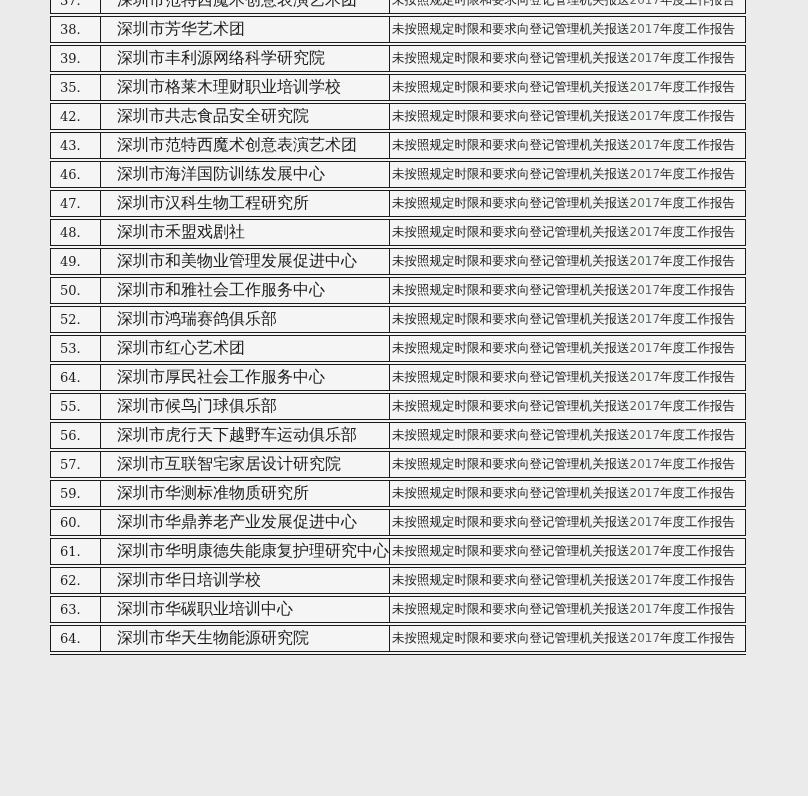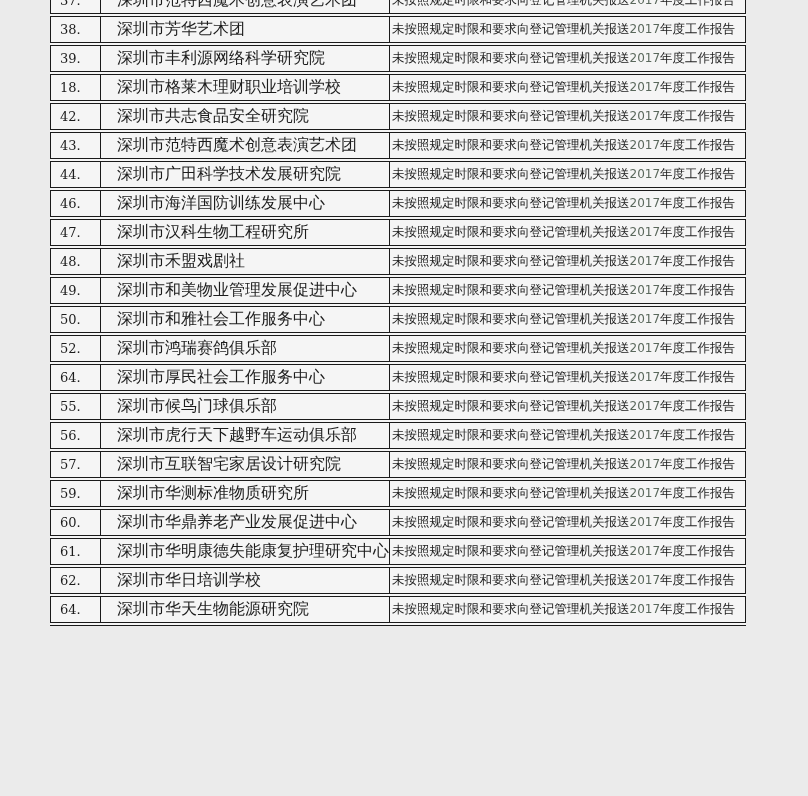--- a/index.html
+++ b/index.html
@@ -78,37 +78,32 @@
     <td class="cell-num">38.</td>
     <td class="cell-name">深圳市芳华艺术团</td>
     <td class="cell-reason"><span>未按照规定时限和要求向登记管理机关报送</span><span class="year">2017</span><span>年度工作报告</span></td>
   </tr>
         <tr>
     <td class="cell-num">39.</td>
     <td class="cell-name">深圳市丰利源网络科学研究院</td>
     <td class="cell-reason"><span>未按照规定时限和要求向登记管理机关报送</span><span class="year">2017</span><span>年度工作报告</span></td>
   </tr>
         <tr>
-    <td class="cell-num">18.</td>
+    <td class="cell-num">35.</td>
     <td class="cell-name">深圳市格莱木理财职业培训学校</td>
     <td class="cell-reason"><span>未按照规定时限和要求向登记管理机关报送</span><span class="year">2017</span><span>年度工作报告</span></td>
   </tr>
         <tr>
     <td class="cell-num">42.</td>
     <td class="cell-name">深圳市共志食品安全研究院</td>
     <td class="cell-reason"><span>未按照规定时限和要求向登记管理机关报送</span><span class="year">2017</span><span>年度工作报告</span></td>
   </tr>
         <tr>
     <td class="cell-num">43.</td>
     <td class="cell-name">深圳市范特西魔术创意表演艺术团</td>
-    <td class="cell-reason"><span>未按照规定时限和要求向登记管理机关报送</span><span class="year">2017</span><span>年度工作报告</span></td>
-  </tr>
-        <tr>
-    <td class="cell-num">44.</td>
-    <td class="cell-name">深圳市广田科学技术发展研究院</td>
     <td class="cell-reason"><span>未按照规定时限和要求向登记管理机关报送</span><span class="year">2017</span><span>年度工作报告</span></td>
   </tr>
         <tr>
     <td class="cell-num">46.</td>
     <td class="cell-name">深圳市海洋国防训练发展中心</td>
     <td class="cell-reason"><span>未按照规定时限和要求向登记管理机关报送</span><span class="year">2017</span><span>年度工作报告</span></td>
   </tr>
         <tr>
     <td class="cell-num">47.</td>
     <td class="cell-name">深圳市汉科生物工程研究所</td>
@@ -125,20 +120,25 @@
     <td class="cell-reason"><span>未按照规定时限和要求向登记管理机关报送</span><span class="year">2017</span><span>年度工作报告</span></td>
   </tr>
         <tr>
     <td class="cell-num">50.</td>
     <td class="cell-name">深圳市和雅社会工作服务中心</td>
     <td class="cell-reason"><span>未按照规定时限和要求向登记管理机关报送</span><span class="year">2017</span><span>年度工作报告</span></td>
   </tr>
         <tr>
     <td class="cell-num">52.</td>
     <td class="cell-name">深圳市鸿瑞赛鸽俱乐部</td>
+    <td class="cell-reason"><span>未按照规定时限和要求向登记管理机关报送</span><span class="year">2017</span><span>年度工作报告</span></td>
+  </tr>
+        <tr>
+    <td class="cell-num">53.</td>
+    <td class="cell-name">深圳市红心艺术团</td>
     <td class="cell-reason"><span>未按照规定时限和要求向登记管理机关报送</span><span class="year">2017</span><span>年度工作报告</span></td>
   </tr>
         <tr>
     <td class="cell-num">64.</td>
     <td class="cell-name">深圳市厚民社会工作服务中心</td>
     <td class="cell-reason"><span>未按照规定时限和要求向登记管理机关报送</span><span class="year">2017</span><span>年度工作报告</span></td>
   </tr>
         <tr>
     <td class="cell-num">55.</td>
     <td class="cell-name">深圳市候鸟门球俱乐部</td>
@@ -168,19 +168,24 @@
     <td class="cell-num">61.</td>
     <td class="cell-name">深圳市华明康德失能康复护理研究中心</td>
     <td class="cell-reason"><span>未按照规定时限和要求向登记管理机关报送</span><span class="year">2017</span><span>年度工作报告</span></td>
   </tr>
         <tr>
     <td class="cell-num">62.</td>
     <td class="cell-name">深圳市华日培训学校</td>
     <td class="cell-reason"><span>未按照规定时限和要求向登记管理机关报送</span><span class="year">2017</span><span>年度工作报告</span></td>
   </tr>
         <tr>
+    <td class="cell-num">63.</td>
+    <td class="cell-name">深圳市华碳职业培训中心</td>
+    <td class="cell-reason"><span>未按照规定时限和要求向登记管理机关报送</span><span class="year">2017</span><span>年度工作报告</span></td>
+  </tr>
+        <tr>
     <td class="cell-num">64.</td>
     <td class="cell-name">深圳市华天生物能源研究院</td>
     <td class="cell-reason"><span>未按照规定时限和要求向登记管理机关报送</span><span class="year">2017</span><span>年度工作报告</span></td>
   </tr>
       </tbody>
   </table>
 </div>
 
 </body></html>

